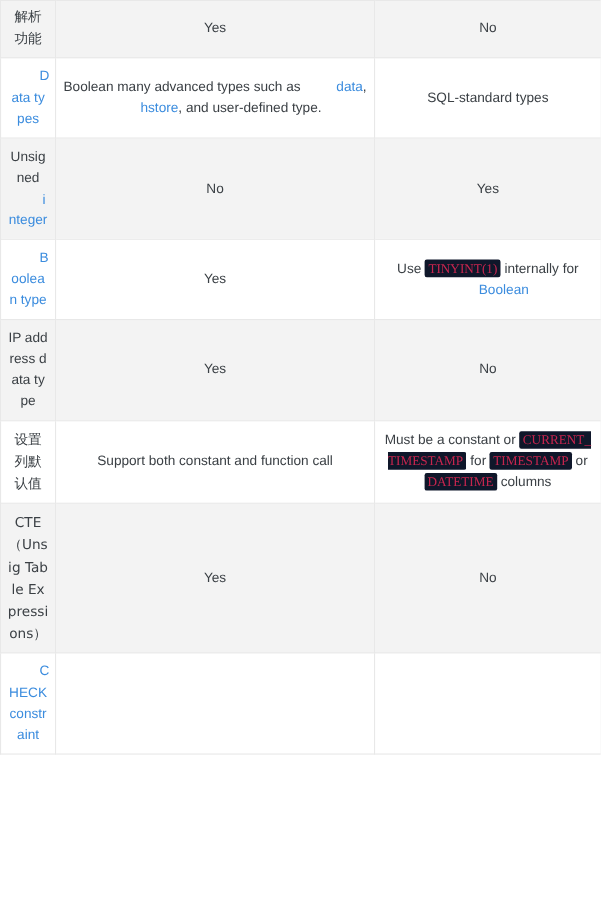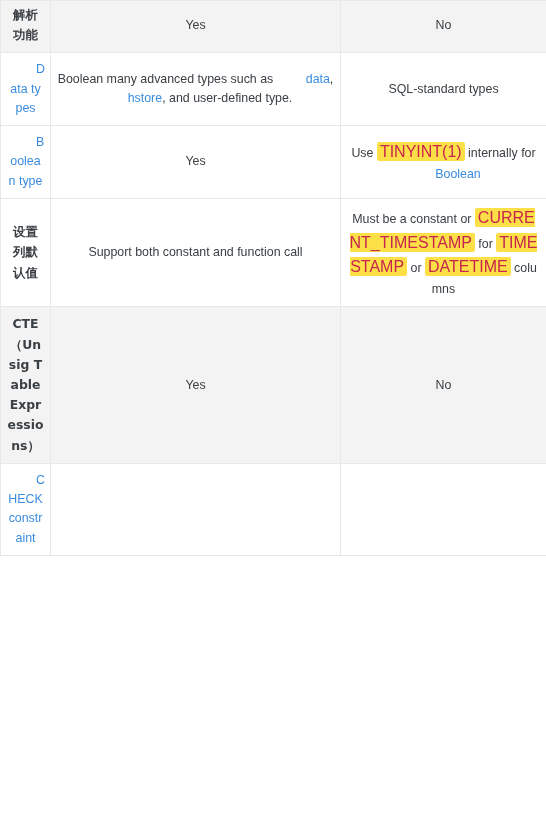--- a/index.html
+++ b/index.html
@@ -43,32 +43,31 @@
   }
   table.cmp tr.even td {
     background: #ffffff;
   }
   a.lnk {
     color: #3b8cde;
     text-decoration: none;
     margin-left: 29px;
   }
   code.ic {
-    font-family: Liberation Sans, sans-serif;
-    background: #fde047;
+    font-family: Liberation Serif, serif;
+    background: #0f172a;
     color: #c7254e;
-    font-size: 16px;
+    font-size: 12px;
     padding: 1px 3px;
     border-radius: 2px;
     white-space: normal;
     word-break: break-all;
   }
   .cn {
     font-family: "DejaVu Sans", "Liberation Sans", sans-serif;
-    font-weight: bold;
   }
   
   table.cmp tr.first td {
     padding-top: 4px;
   }
 </style>
 </head>
 <body>
 
 <table class="cmp">
@@ -81,24 +80,34 @@
       <tr class="odd first">
         <td class="feat"><span class="cn">解析功能</span></td>
         <td><span>Yes</span></td>
         <td><span>No</span></td>
       </tr>
       <tr class="even">
         <td class="feat"><a class="lnk" href="#">Data types</a></td>
         <td><span>Boolean many advanced types such as </span><a class="lnk" href="#">data</a><span>, </span><a class="lnk" href="#">hstore</a><span>, and user-defined type.</span></td>
         <td><span>SQL-standard types</span></td>
       </tr>
+      <tr class="odd">
+        <td class="feat"><span>Unsig ned </span><a class="lnk" href="#">integer</a></td>
+        <td><span>No</span></td>
+        <td><span>Yes</span></td>
+      </tr>
       <tr class="even">
         <td class="feat"><a class="lnk" href="#">Boolean type</a></td>
         <td><span>Yes</span></td>
         <td><span>Use </span><code class="ic">TINYINT(1)</code><span> internally for </span><a class="lnk" href="#">Boolean</a></td>
+      </tr>
+      <tr class="odd">
+        <td class="feat"><span>IP address data type</span></td>
+        <td><span>Yes</span></td>
+        <td><span>No</span></td>
       </tr>
       <tr class="even">
         <td class="feat"><span class="cn">设置列默认值</span></td>
         <td><span>Support both constant and function call</span></td>
         <td><span>Must be a constant or </span><code class="ic">CURRENT_TIMESTAMP</code><span> for </span><code class="ic">TIMESTAMP</code><span> or </span><code class="ic">DATETIME</code><span> columns</span></td>
       </tr>
       <tr class="odd">
         <td class="feat"><span class="cn">CTE（Unsig Table Expressions）</span></td>
         <td><span>Yes</span></td>
         <td><span>No</span></td>

